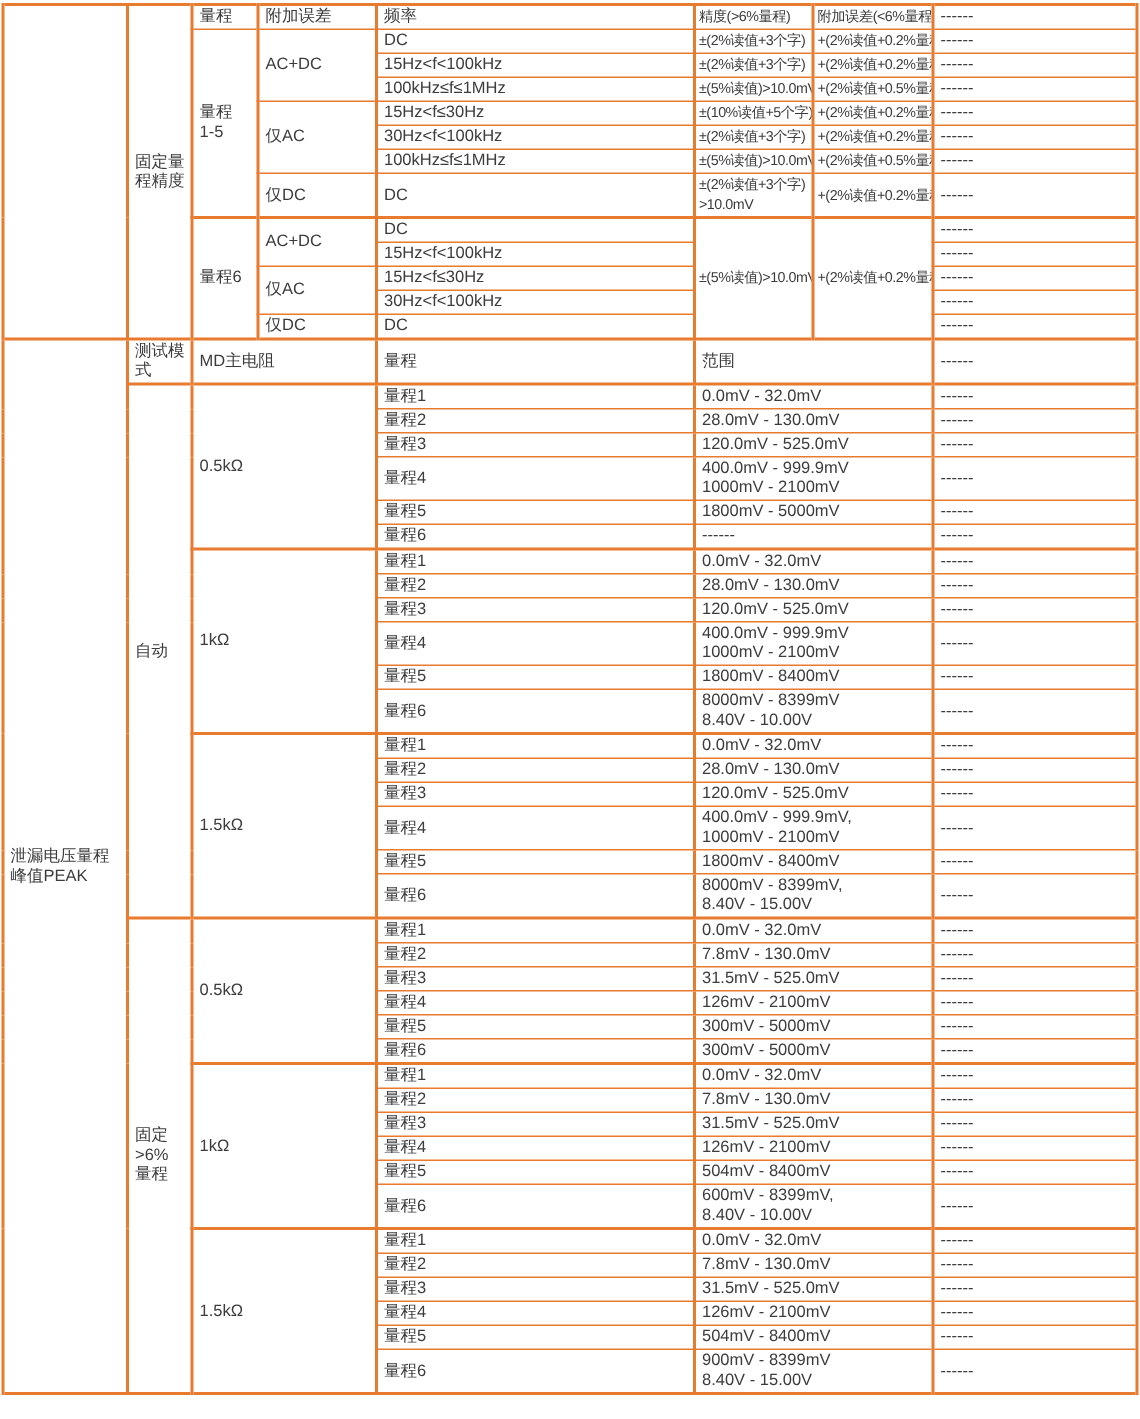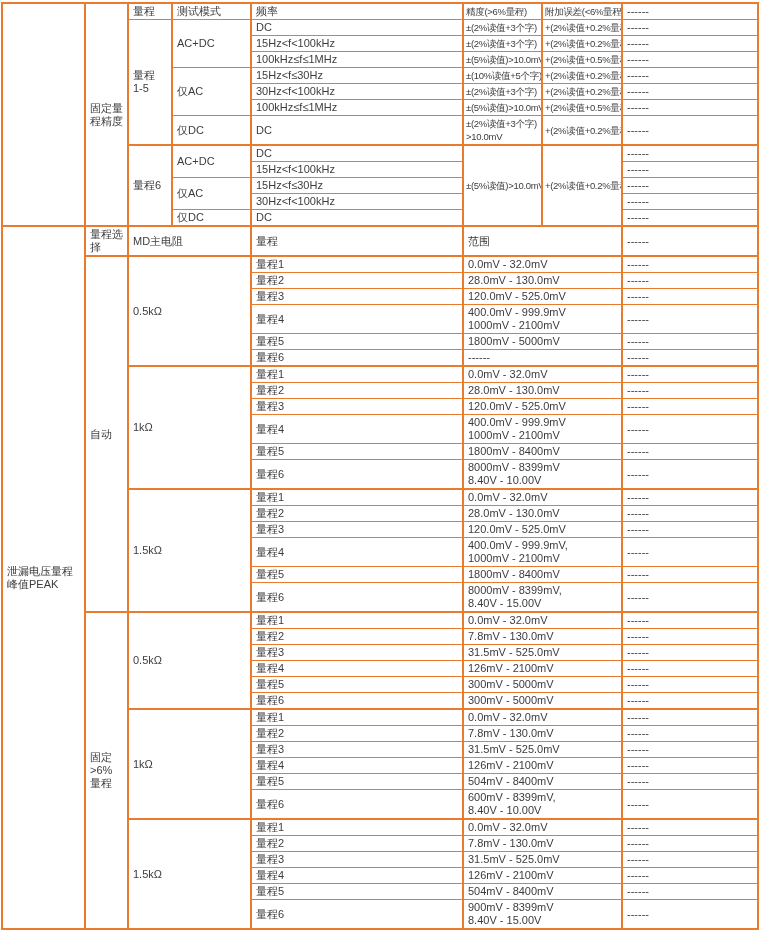--- a/index.html
+++ b/index.html
@@ -25,21 +25,21 @@
       <col style="width:79px">
       <col style="width:80px">
       <col style="width:136px">
   </colgroup>
   <tbody>
 
   <tr>
     <td rowspan="13"></td>
     <td rowspan="13">固定量程精度</td>
     <td>量程</td>
-    <td>测试模式</td>
+    <td>附加误差</td>
     <td>频率</td>
     <td class="small">精度(&gt;6%量程)</td>
     <td class="small">附加误差(&lt;6%量程)</td>
     <td>------</td>
   </tr>
   <tr>
     <td rowspan="7" class="pre">量程
 1-5</td>
     <td rowspan="3">AC+DC</td>
     <td>DC</td>
@@ -108,21 +108,21 @@
     <td>------</td>
   </tr>
   <tr>
     <td>仅DC</td>
     <td>DC</td>
     <td>------</td>
   </tr>
 
   <tr class="bt">
     <td rowspan="37">泄漏电压量程峰值PEAK</td>
-    <td>量程选择</td>
+    <td>测试模式</td>
     <td colspan="2">MD主电阻</td>
     <td>量程</td>
     <td colspan="2">范围</td>
     <td>------</td>
   </tr>
 
   <tr class="bt">
     <td rowspan="18">自动</td>
     <td rowspan="6" colspan="2">0.5kΩ</td>
     <td>量程1</td>

